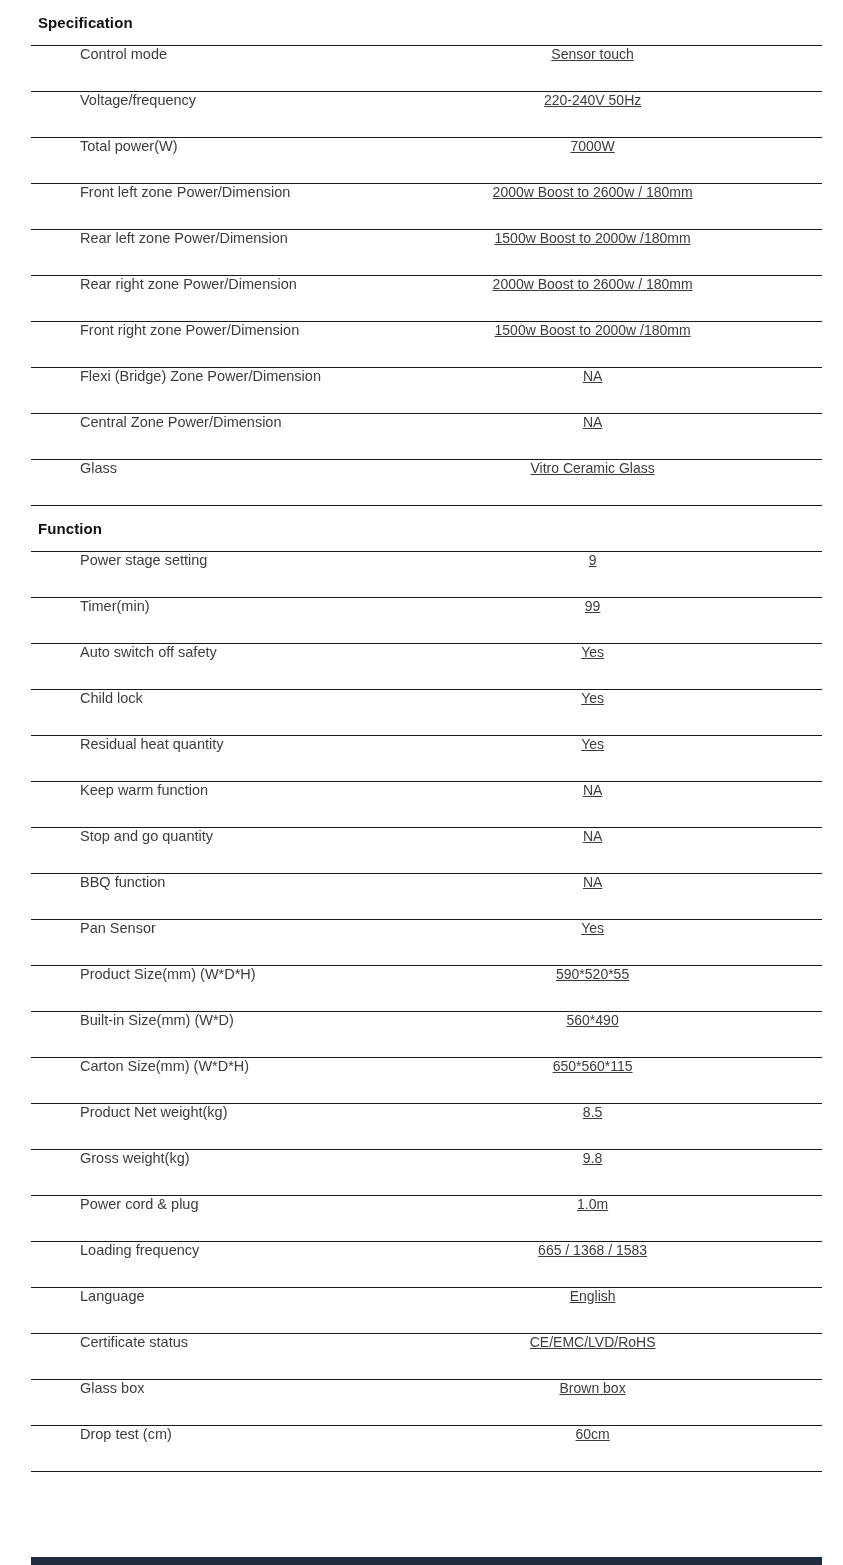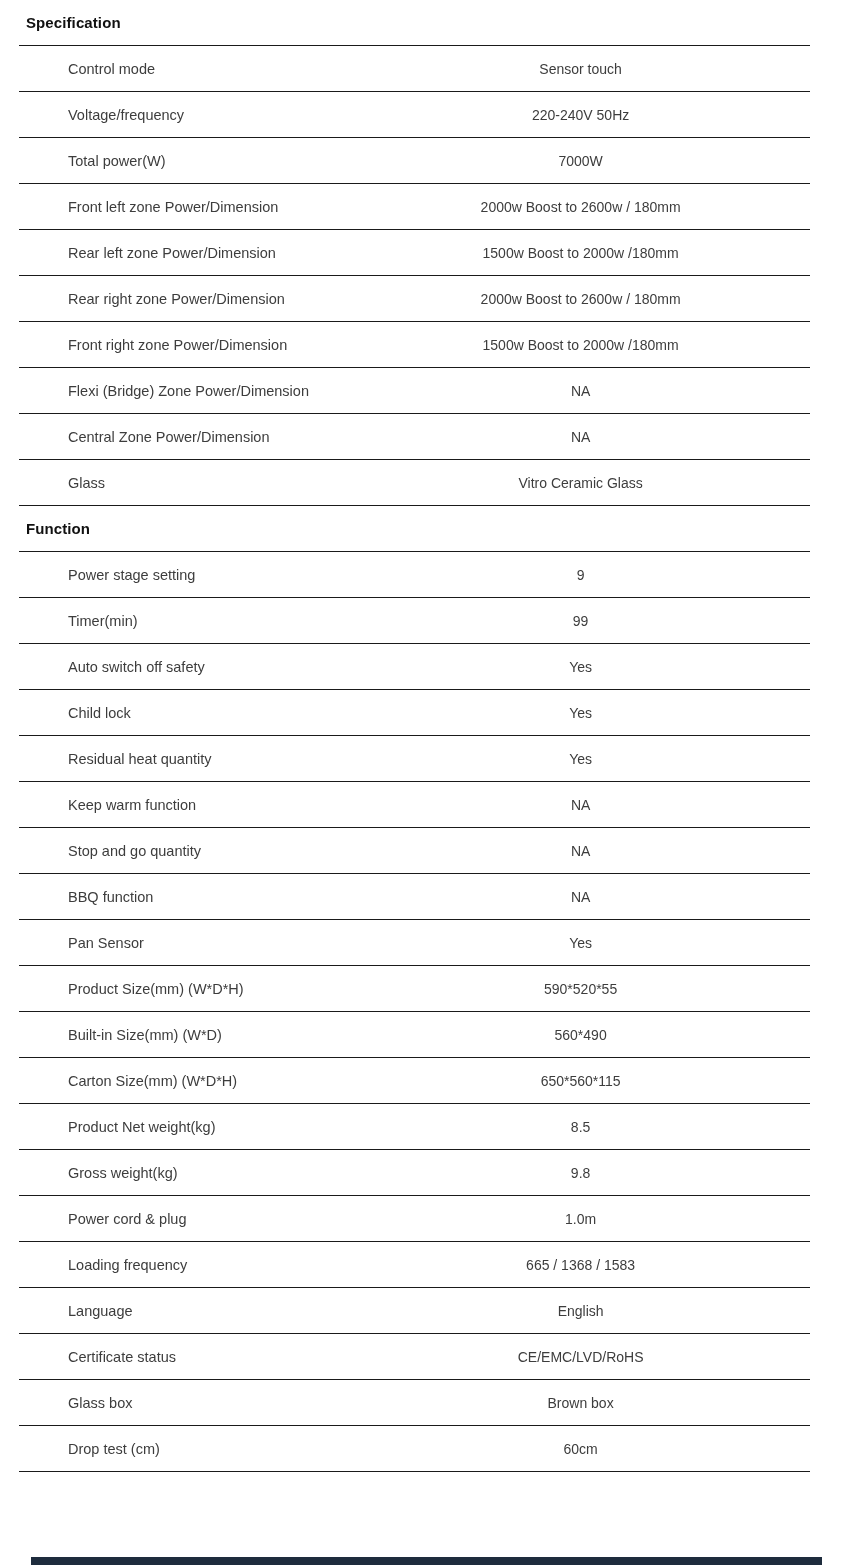--- a/index.html
+++ b/index.html
@@ -14,21 +14,21 @@
     overflow: hidden;
     font-family: "Liberation Sans", "DejaVu Sans", sans-serif;
   }
   .page {
     position: absolute;
     inset: 0;
     background: #ffffff;
   }
   .spec-table {
     position: absolute;
-    left: 19px;
+    left: 31px;
     top: 0;
     width: 791px;
   }
   .section-header {
     box-sizing: border-box;
     height: 46px;
     border-bottom: 1px solid #1a1a1a;
     display: flex;
     align-items: center;
   }
@@ -37,37 +37,38 @@
     font-size: 15px;
     font-weight: bold;
     color: #111111;
     letter-spacing: 0.1px;
   }
   .spec-row {
     box-sizing: border-box;
     height: 46px;
     border-bottom: 1px solid #1a1a1a;
     display: flex;
-    align-items: center;
+    align-items: flex-start;
   }
   .spec-label {
     box-sizing: border-box;
     width: 42%;
     padding-left: 49px;
     font-size: 14.5px;
     color: #3d3d3d;
     white-space: nowrap;
   }
   .spec-value {
     box-sizing: border-box;
     width: 58%;
     text-align: center;
     font-size: 14px;
     color: #3d3d3d;
     white-space: nowrap;
+    text-decoration: underline;
   }
   .bottom-bar {
     position: absolute;
     left: 31px;
     width: 791px;
     bottom: 0;
     height: 8px;
     background: #1e2c3d;
   }
 </style>

